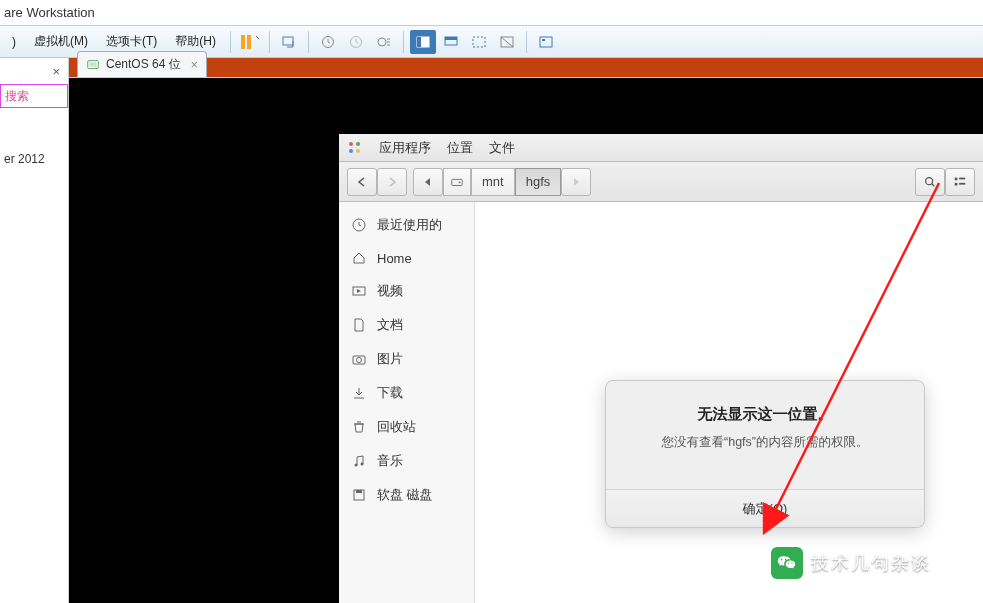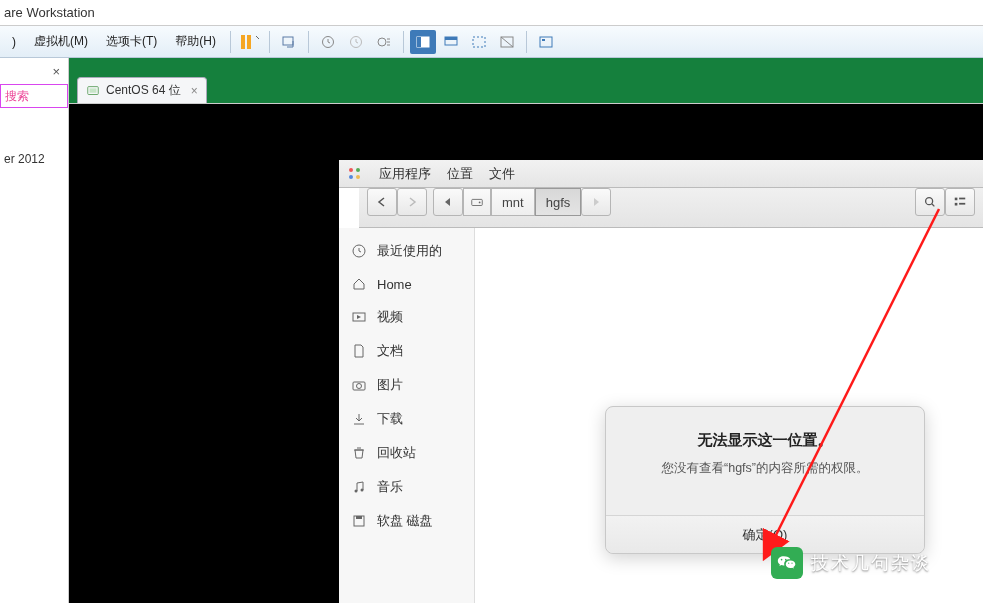--- a/index.html
+++ b/index.html
@@ -23,33 +23,33 @@
     .dd { margin-left: 2px; }
 
     .body-row { display: flex; height: calc(100% - 58px); }
 
     .left-pane { width: 69px; border-right: 1px solid #ccc; background: #fff; position: relative; }
     .left-close { position: absolute; top: 6px; right: 8px; color: #555; font-size: 13px; cursor: default; }
     .left-search { position: absolute; top: 26px; left: 0; width: 100%; font-size: 12px; color: #ec4899; border: 1px solid #d946ef; height: 24px; padding: 0 4px; display: flex; align-items: center; overflow: hidden; white-space: nowrap; }
     .left-item { position: absolute; top: 92px; left: 0; font-size: 12px; color: #333; padding: 2px 4px; white-space: nowrap; }
 
     .main-area { flex: 1; display: flex; flex-direction: column; }
-    .tab-strip { height: 46px; background: #15803d; border-bottom: 1px solid #ccc; display: flex; align-items: flex-end; padding-left: 8px; }
+    .tab-strip { height: 20px; background: #c2410c; border-bottom: 1px solid #ccc; display: flex; align-items: flex-end; padding-left: 8px; }
     .tab { height: 26px; border: 1px solid #aab; border-bottom: none; border-radius: 4px 4px 0 0; background: #f5f6f8; display: flex; align-items: center; gap: 6px; padding: 0 8px; font-size: 12px; color: #333; }
     .tab .vm-ico { width: 14px; height: 14px; }
     .tab .x { color: #888; font-size: 12px; margin-left: 4px; }
 
     .vm-screen { flex: 1; background: #000; position: relative; overflow: hidden; }
 
     .gnome { position: absolute; left: 270px; top: 56px; right: 0; bottom: 0; background: #e1e1e1; }
     .gnome-top { height: 28px; background: linear-gradient(#f2f2f2, #e5e5e5); border-bottom: 1px solid #bbb; display: flex; align-items: center; gap: 16px; padding-left: 8px; font-size: 13px; color: #333; }
     .gnome-top .apps-ico { width: 16px; height: 16px; }
 
     .files { position: absolute; left: 0; top: 28px; right: 0; bottom: 0; background: #fff; }
-    .files-toolbar { height: 40px; background: linear-gradient(#f0f0f0, #e4e4e4); border-bottom: 1px solid #bbb; display: flex; align-items: flex-start; padding: 0 8px; gap: 0; margin-left: 20px; }
+    .files-toolbar { height: 40px; background: linear-gradient(#f0f0f0, #e4e4e4); border-bottom: 1px solid #bbb; display: flex; align-items: center; padding: 0 8px; gap: 0; }
     .sq-btn { width: 30px; height: 28px; border: 1px solid #b5b5b5; border-radius: 3px; background: linear-gradient(#fafafa,#e8e8e8); display: flex; align-items: center; justify-content: center; color: #555; }
     .sq-btn.disabled { color: #bbb; }
     .path-seg { height: 28px; border: 1px solid #b5b5b5; background: linear-gradient(#fafafa,#eee); display: flex; align-items: center; padding: 0 10px; font-size: 13px; color: #444; }
     .path-seg.pressed { background: linear-gradient(#d8d8d8,#e4e4e4); border-color: #999; }
     .path-ico { width: 28px; justify-content: center; padding: 0; }
     .spacer { flex: 1; }
 
     .files-body { display: flex; height: calc(100% - 40px); }
     .sidebar { width: 136px; background: #f7f7f7; border-right: 1px solid #ddd; padding: 6px 0; }
     .side-item { display: flex; align-items: center; gap: 10px; padding: 8px 12px; font-size: 13px; color: #333; }

